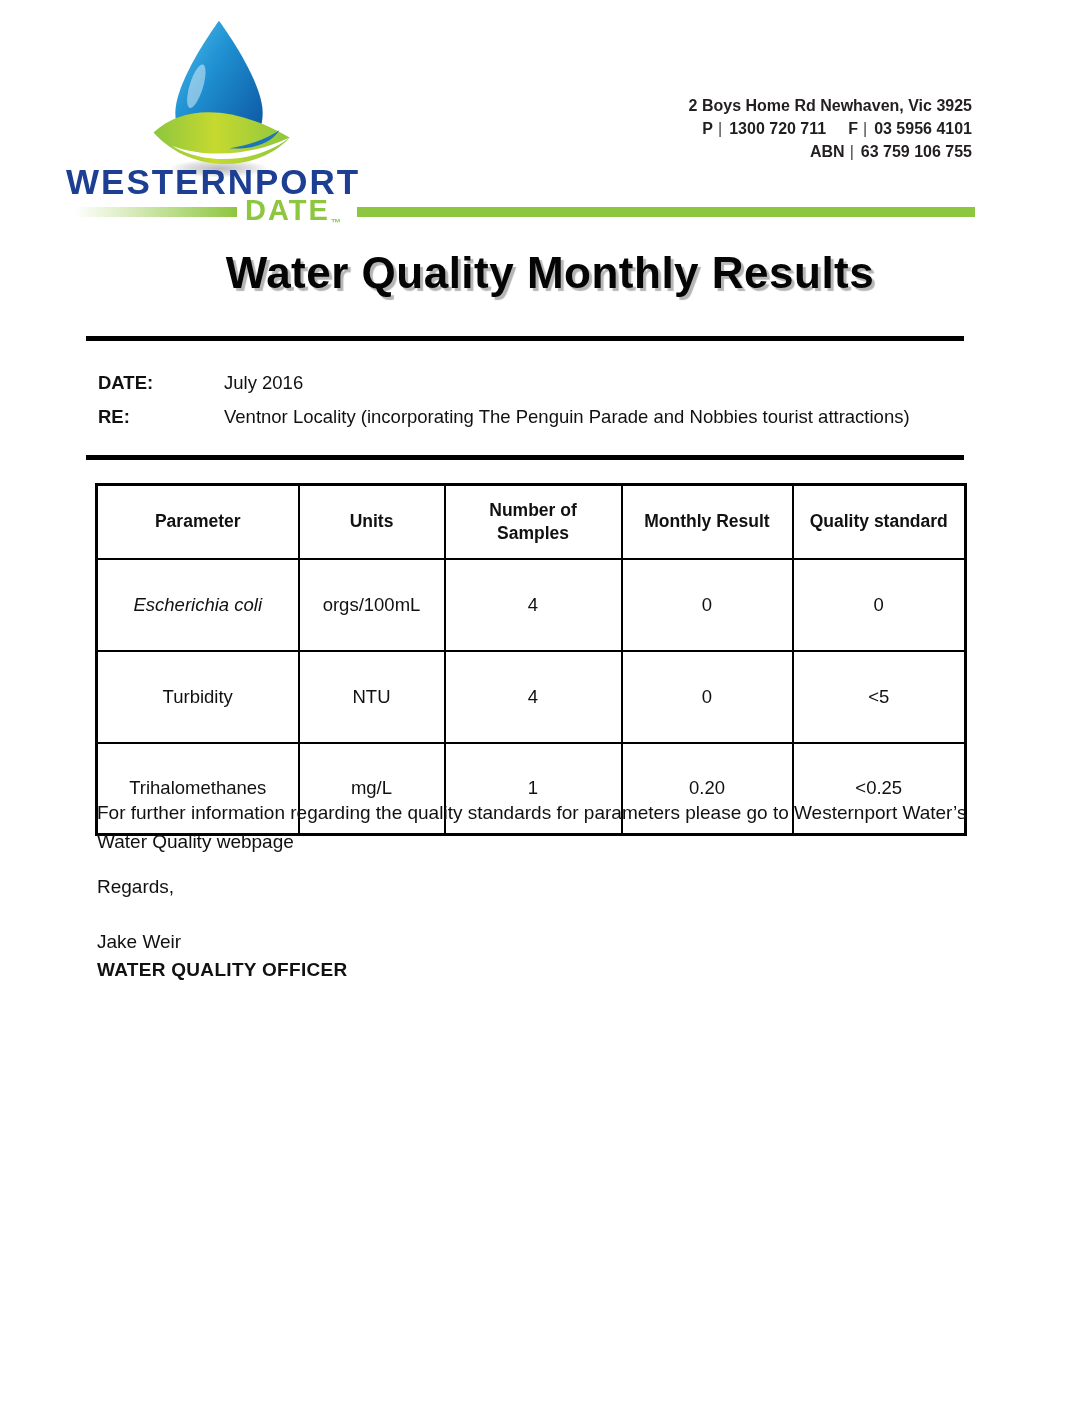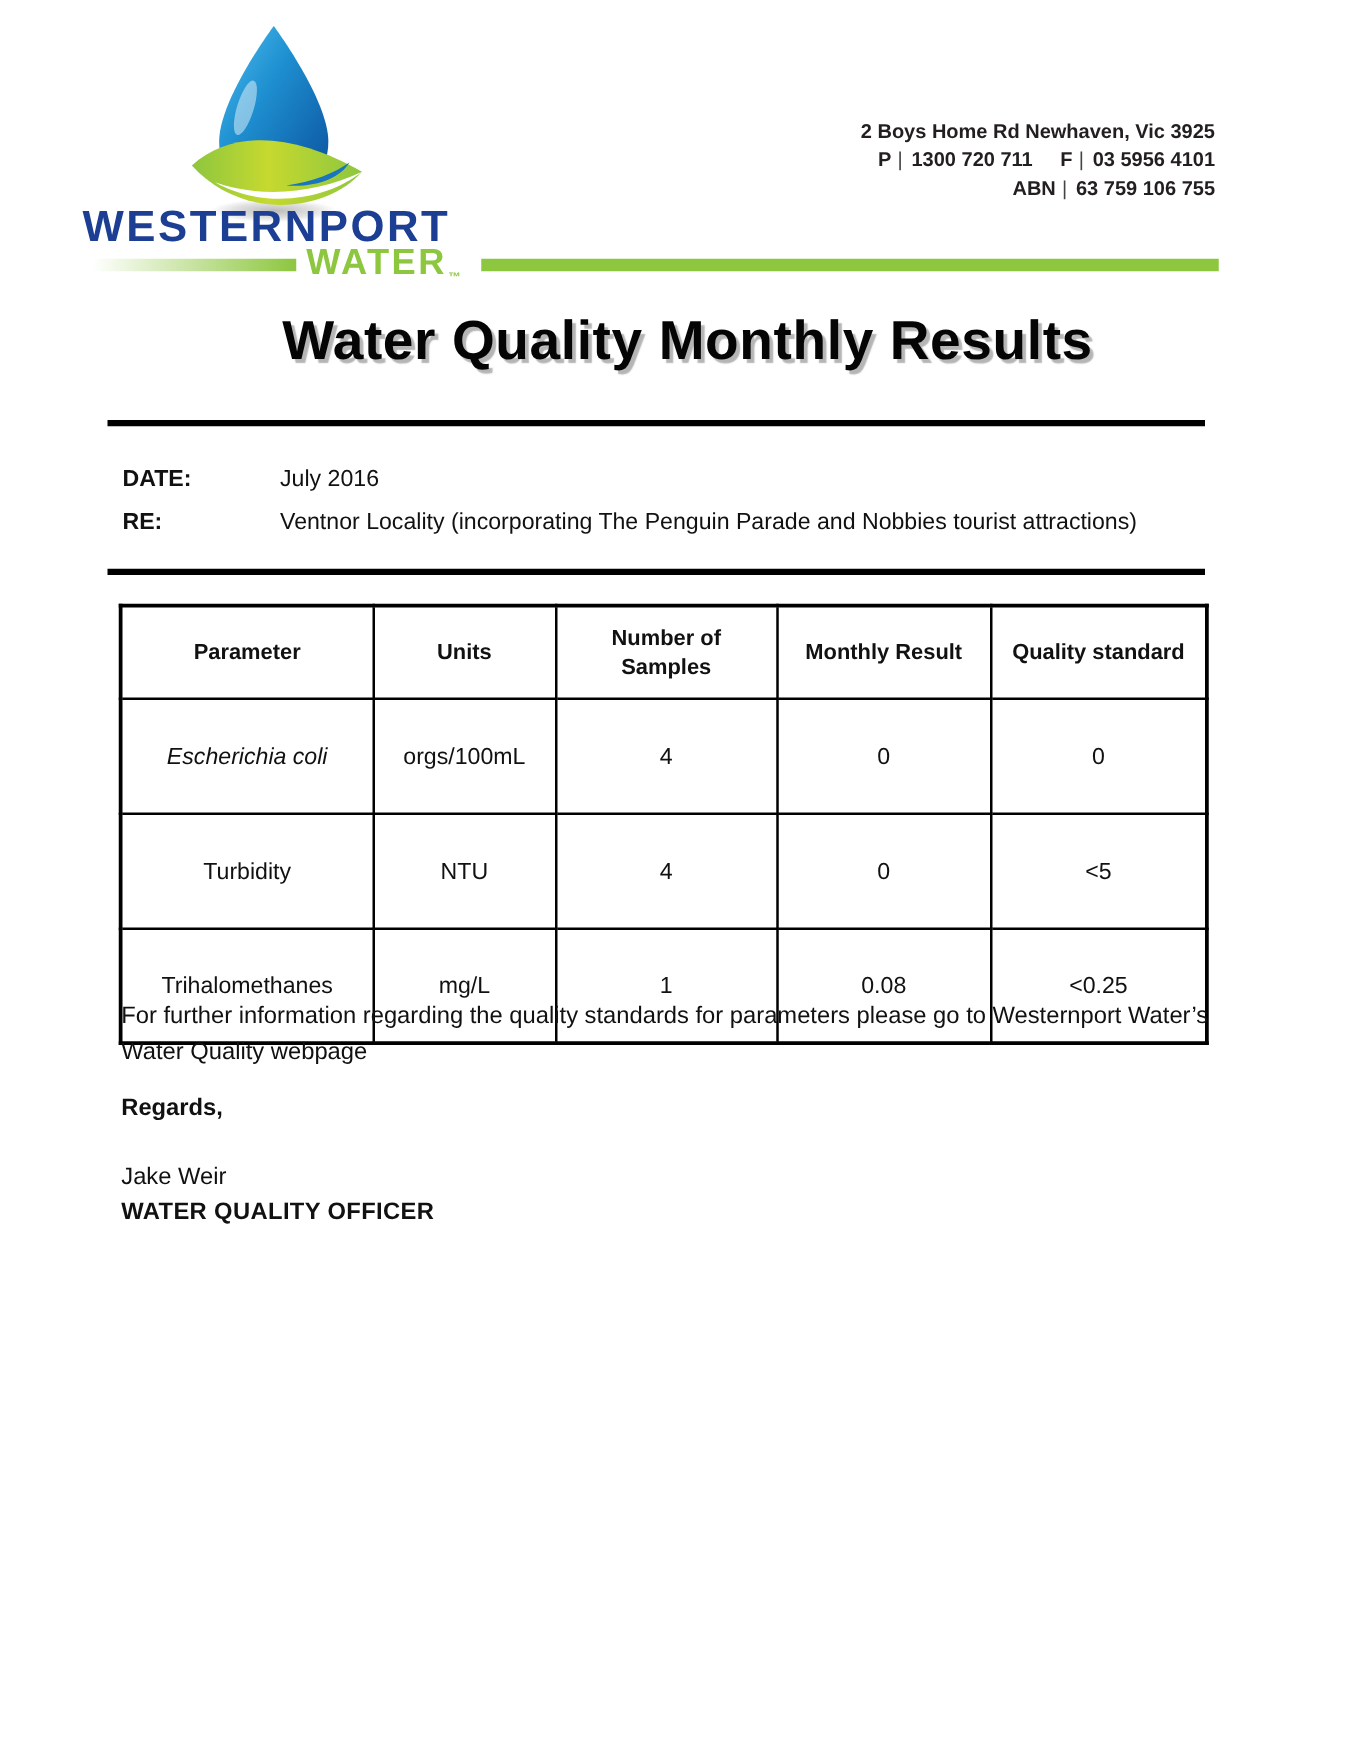--- a/index.html
+++ b/index.html
@@ -78,21 +78,21 @@
   .results-table th { height: 74px; font-size: 17.5px; font-weight: bold; }
   .results-table td { height: 92px; font-size: 18.5px; }
   .results-table th .th-narrow { display: block; width: 120px; margin: 0 auto; line-height: 23px; }
   .italic { font-style: italic; }
 
   
   .info-par {
     position: absolute; left: 97px; top: 799px; width: 885px;
     font-size: 19px; line-height: 28.5px;
   }
-  .regards   { position: absolute; left: 97px; top: 876px; font-size: 19px; font-weight: bold; }
+  .regards   { position: absolute; left: 97px; top: 876px; font-size: 19px; }
   .sig-name  { position: absolute; left: 97px; top: 931px; font-size: 19px; }
   .sig-title { position: absolute; left: 97px; top: 959px; font-size: 19px; font-weight: bold; letter-spacing: 0.3px; }
 </style>
 </head>
 <body>
 
 <div class="page">
 
   <svg class="logo-svg" viewBox="0 0 200 200" aria-hidden="true">
     <defs>
@@ -116,21 +116,21 @@
     <path d="M100 8 C 100 8 48 78 48 118 C 48 150 71 171 100 171 C 129 171 152 150 152 118 C 152 78 100 8 100 8 Z" fill="url(#dropG)"></path>
     <ellipse cx="73" cy="86" rx="8" ry="27" transform="rotate(17 73 86)" fill="rgba(255,255,255,0.45)"></ellipse>
     <path d="M22 141 C 60 106 120 110 184 147 C 150 186 70 194 22 141 Z" fill="url(#leafG)"></path>
     <path d="M44 157 C 90 173 142 167 184 147 C 152 173 92 184 44 157 Z" fill="#ffffff"></path>
     <path d="M112 160 C 138 156 158 148 172 138 C 164 152 142 162 112 160 Z" fill="#1b75bc"></path>
   </svg>
 
   <div class="brand-top">WESTERNPORT</div>
   <div class="brand-row">
     <div class="fade-bar"></div>
-    <div class="brand-bottom"><span>WATER</span><span class="tm">™</span></div>
+    <div class="brand-bottom"><span>DATE</span><span class="tm">™</span></div>
     <div class="solid-bar"></div>
   </div>
 
   <div class="contact">
     <div>2 Boys Home Rd Newhaven, Vic 3925</div>
     <div><span>P</span><span class="pipe">|</span><span>1300 720 711</span><span class="gap"></span><span>F</span><span class="pipe">|</span><span>03 5956 4101</span></div>
     <div><span>ABN</span><span class="pipe">|</span><span>63 759 106 755</span></div>
   </div>
 
   <div class="doc-title">Water Quality Monthly Results</div>
@@ -180,21 +180,21 @@
         <td>Turbidity</td>
         <td>NTU</td>
         <td>4</td>
         <td>0</td>
         <td>&lt;5</td>
       </tr>
       <tr>
         <td>Trihalomethanes</td>
         <td>mg/L</td>
         <td>1</td>
-        <td>0.08</td>
+        <td>0.20</td>
         <td>&lt;0.25</td>
       </tr>
     </tbody>
   </table>
 
   <div class="info-par">For further information regarding the quality standards for parameters please go to Westernport Water’s Water Quality webpage</div>
   <div class="regards">Regards,</div>
   <div class="sig-name">Jake Weir</div>
   <div class="sig-title">WATER QUALITY OFFICER</div>
 

